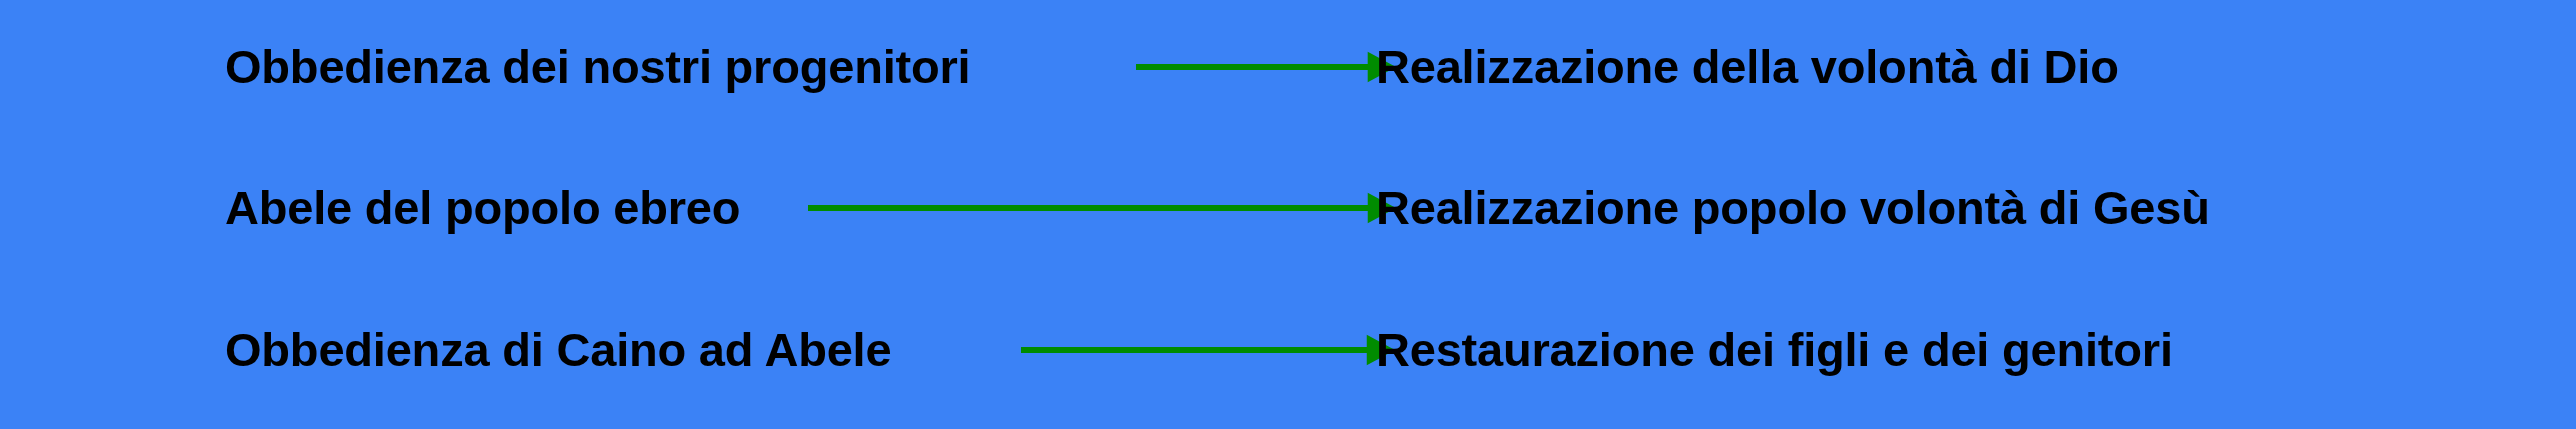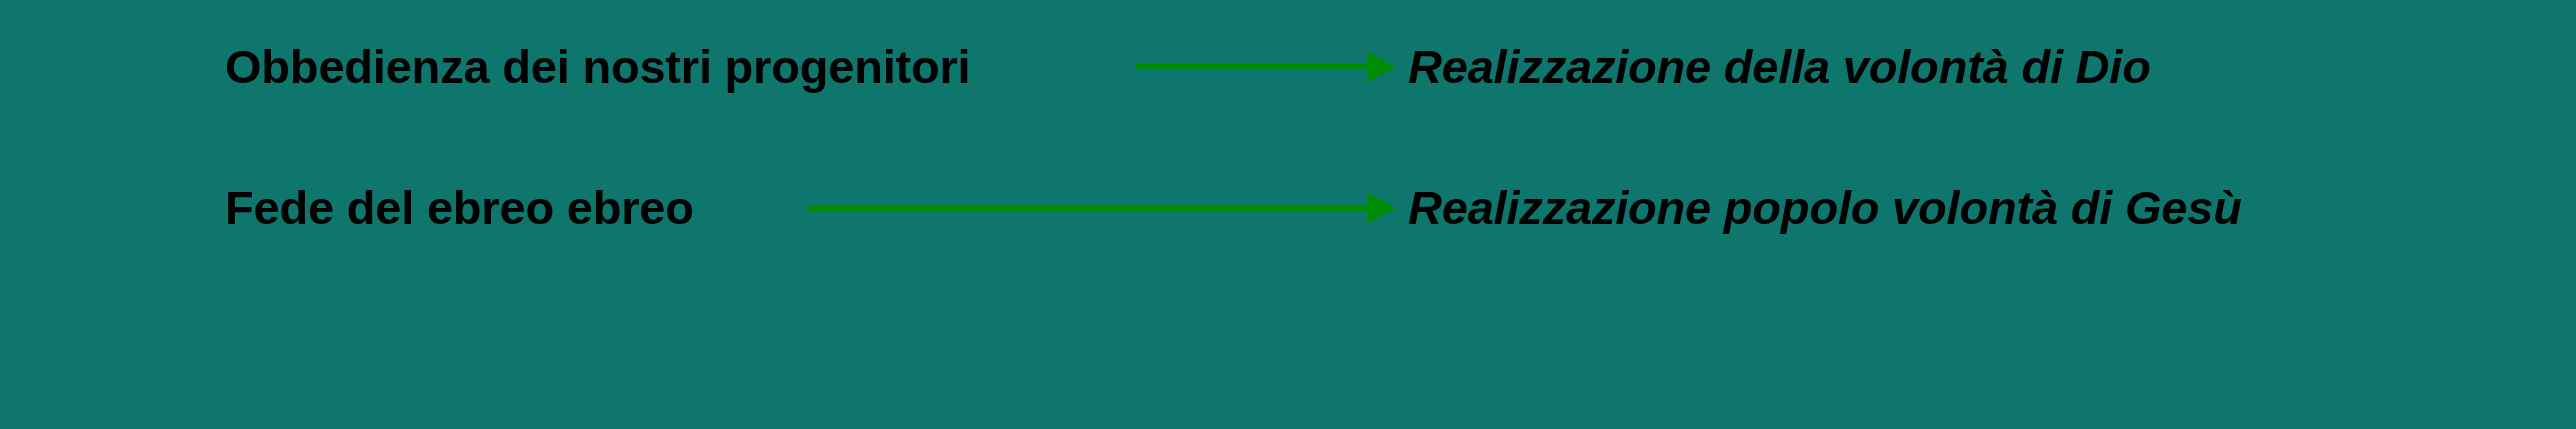--- a/index.html
+++ b/index.html
@@ -7,21 +7,21 @@
     padding: 0;
     background: #ffffff;
   }
   body {
     font-family: "Liberation Sans", sans-serif;
   }
   #canvas {
     position: relative;
     width: 2576px;
     height: 430px;
-    background: #0f766e;
+    background: #3b82f6;
     overflow: hidden;
   }
   .row {
     position: absolute;
     left: 0;
     width: 2576px;
     height: 92px;
     display: flex;
     align-items: center;
   }
@@ -37,23 +37,22 @@
     line-height: 92px;
     color: #000000;
     white-space: nowrap;
     letter-spacing: -0.2px;
   }
   .label-left {
     left: 225px;
     top: 0;
   }
   .label-right {
-    left: 1408px;
+    left: 1376px;
     top: 0;
-    font-style: italic;
   }
 
   .arrow {
     position: absolute;
     top: 0;
     height: 92px;
     display: block;
   }
   #arrow-1 { left: 1136px; width: 260px; }
   #arrow-2 { left: 808px; width: 588px; }
@@ -76,26 +75,37 @@
     <span class="arrow" id="arrow-1">
       <svg viewBox="0 0 340 120" preserveAspectRatio="none" aria-hidden="true">
         <path d="M 0,56 L 303,56 L 303,40 L 340,60 L 303,80 L 303,64 L 0,64 Z" fill="#008c00"></path>
       </svg>
     </span>
 
     <span class="label label-right">Realizzazione della volontà di Dio</span>
   </div>
 
   <div class="row" id="row-2">
-    <span class="label label-left">Fede del ebreo ebreo</span>
+    <span class="label label-left">Abele del popolo ebreo</span>
 
     <span class="arrow" id="arrow-2">
       <svg viewBox="0 0 770 120" preserveAspectRatio="none" aria-hidden="true">
         <path d="M 0,56 L 733,56 L 733,40 L 770,60 L 733,80 L 733,64 L 0,64 Z" fill="#008c00"></path>
       </svg>
     </span>
 
     <span class="label label-right">Realizzazione popolo volontà di Gesù</span>
   </div>
 
+  <div class="row" id="row-3">
+    <span class="label label-left">Obbedienza di Caino ad Abele</span>
+
+    <span class="arrow" id="arrow-3">
+      <svg viewBox="0 0 490 120" preserveAspectRatio="none" aria-hidden="true">
+        <path d="M 0,56 L 453,56 L 453,40 L 490,60 L 453,80 L 453,64 L 0,64 Z" fill="#008c00"></path>
+      </svg>
+    </span>
+
+    <span class="label label-right">Restaurazione dei figli e dei genitori</span>
+  </div>
 
 </div>
 
 
 </body></html>

